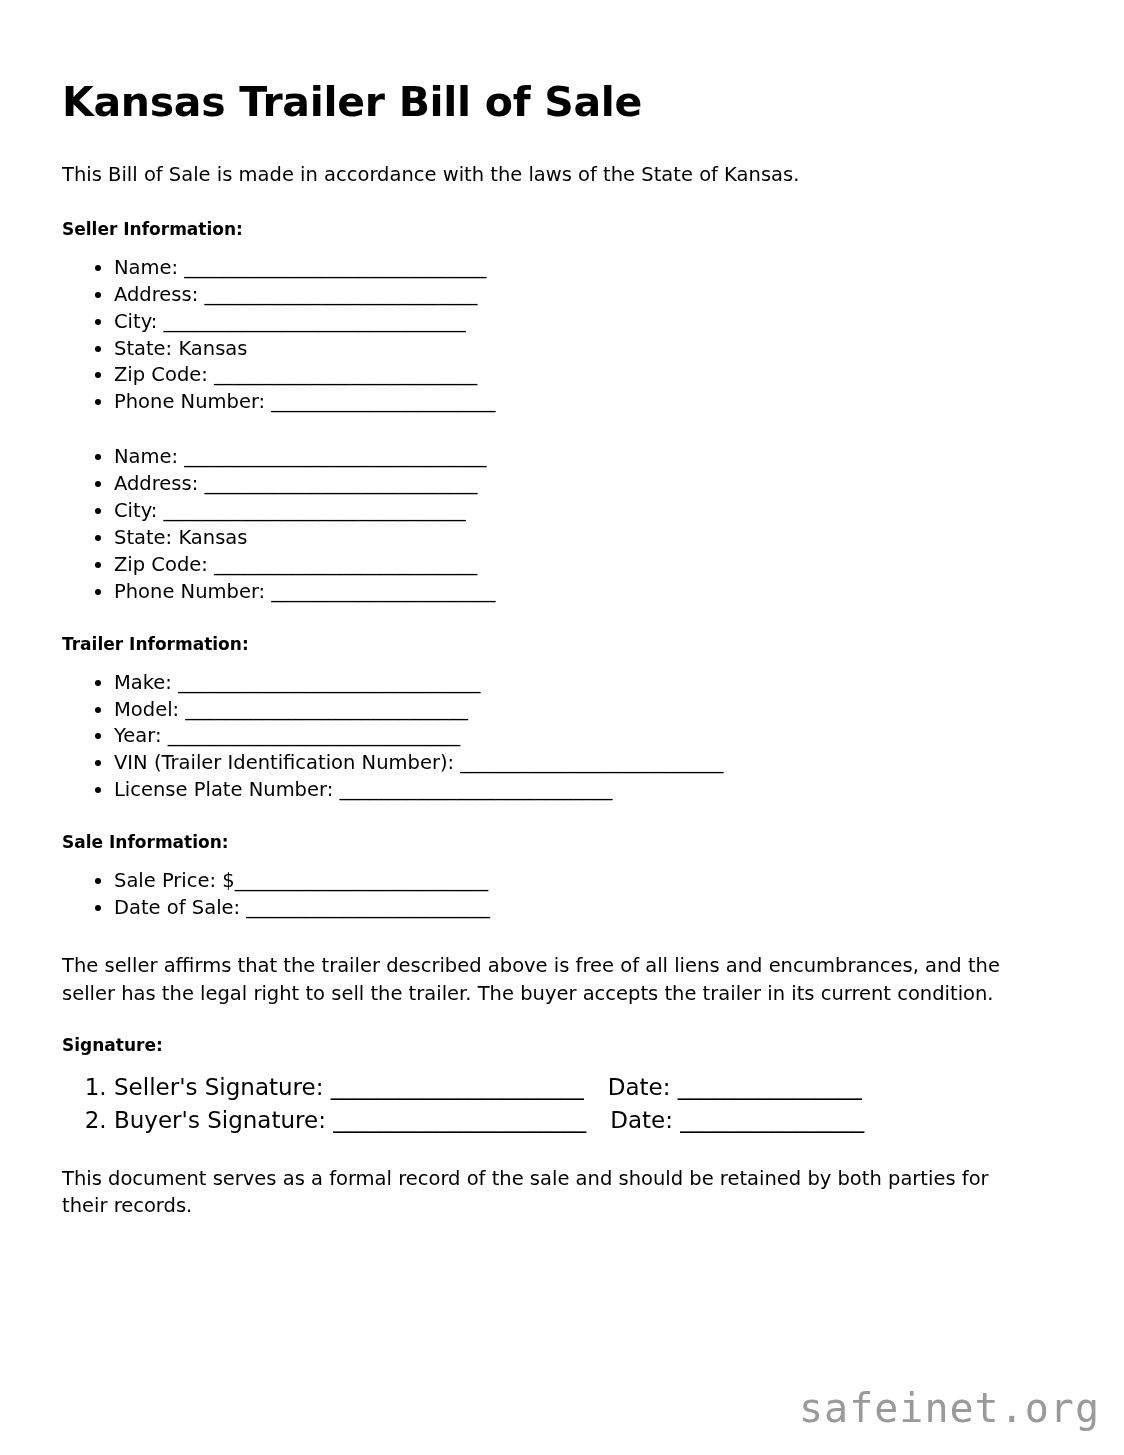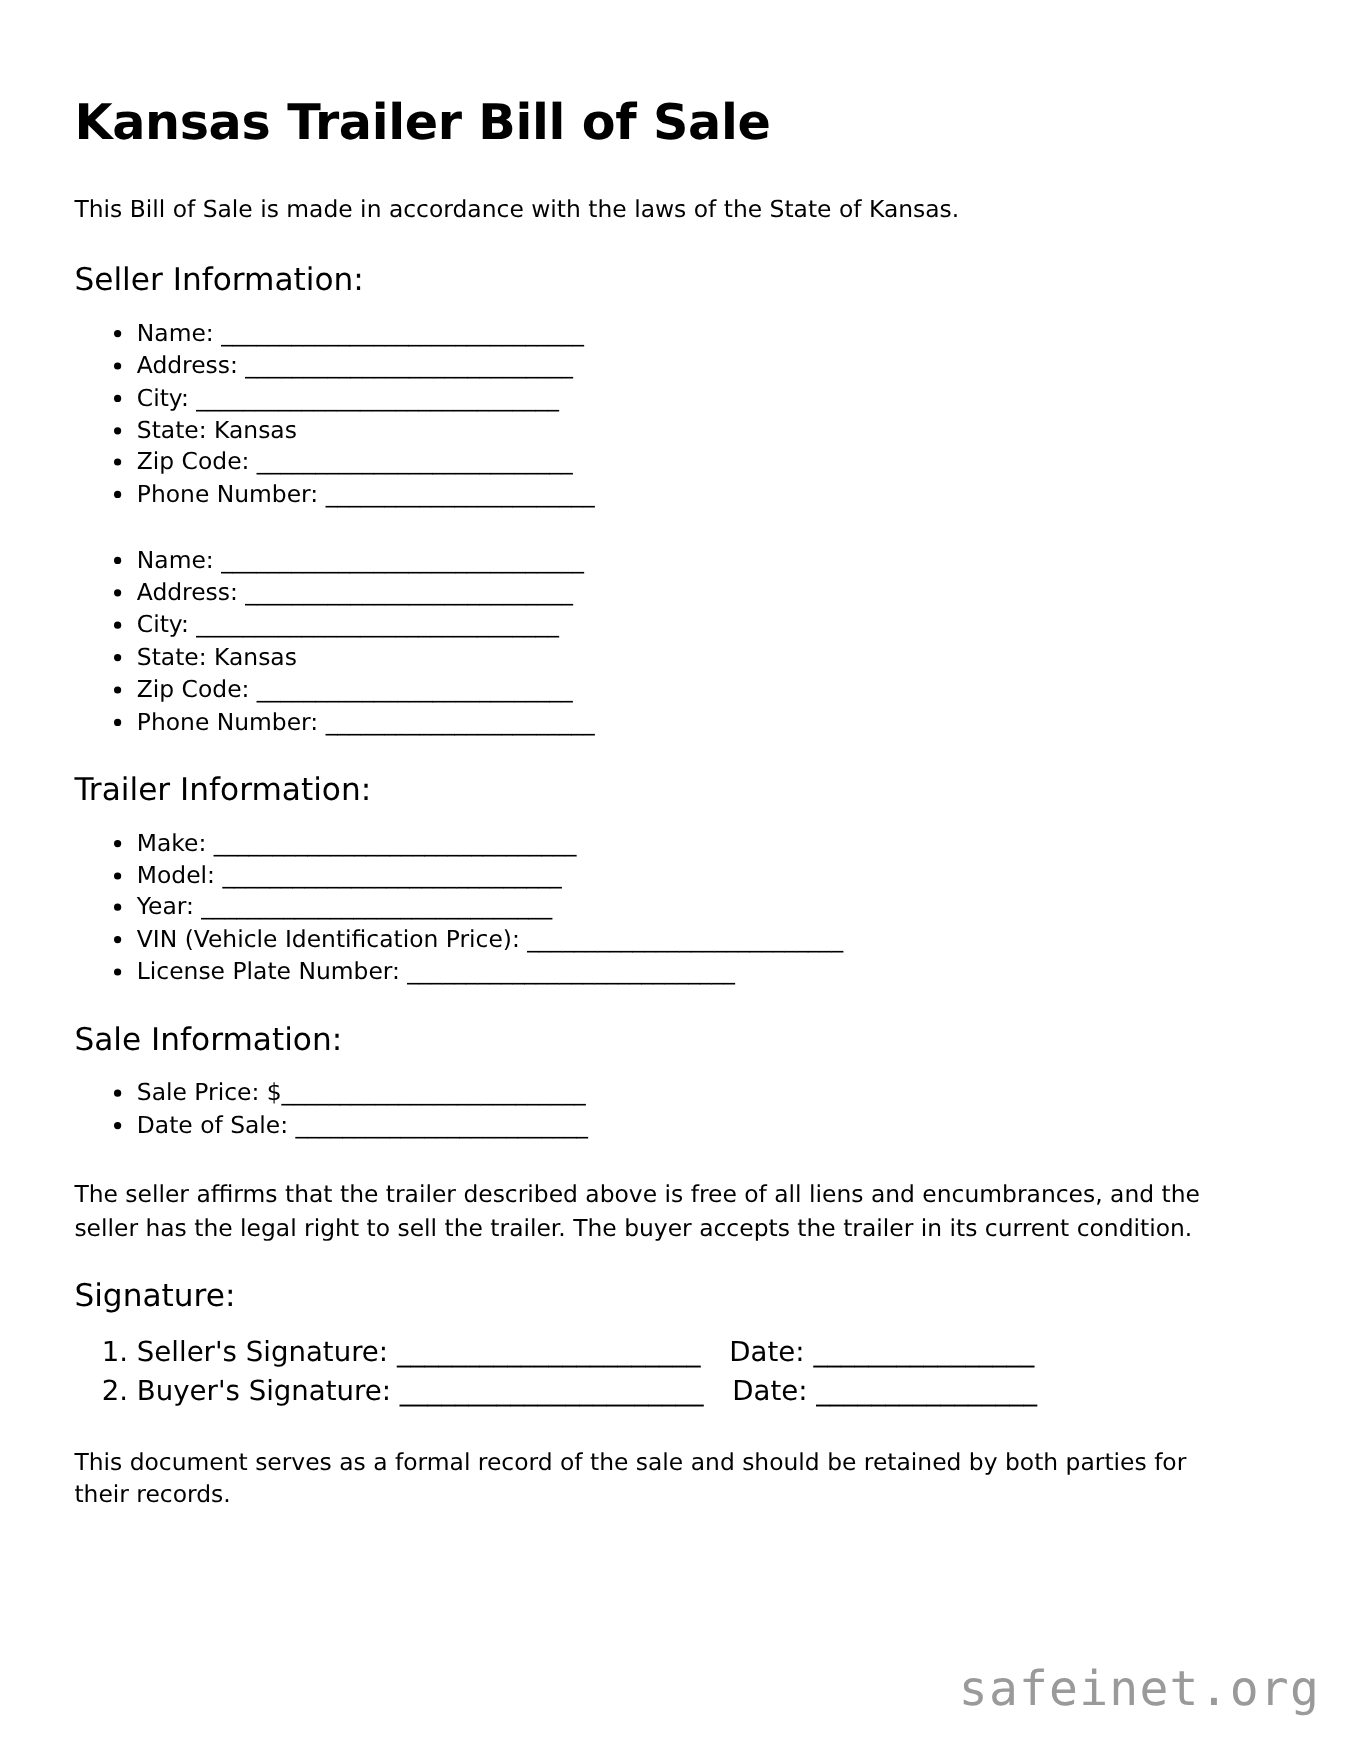--- a/index.html
+++ b/index.html
@@ -29,22 +29,22 @@
   p.intro, p.body-para {
     font-size: 19.5px;
     line-height: 1.42;
     margin: 0 0 0 0;
   }
   p.intro {
     margin-bottom: 30px;
     margin-top: 36px;
   }
   h2.section {
-    font-size: 26px;
-    font-weight: normal;
+    font-size: 17px;
+    font-weight: bold;
     margin: 0 0 16px 0;
   }
   .section-block {
     margin-bottom: 28px;
   }
   ul.fields {
     list-style: disc;
     margin: 0 0 0 0;
     padding-left: 52px;
   }
@@ -119,21 +119,21 @@
       <li>Phone Number: _______________________</li>
     </ul>
   </div>
 
   <div class="section-block">
     <h2 class="section">Trailer Information:</h2>
     <ul class="fields">
       <li>Make: _______________________________</li>
       <li>Model: _____________________________</li>
       <li>Year: ______________________________</li>
-      <li>VIN (Vehicle Identification Price): ___________________________</li>
+      <li>VIN (Trailer Identification Number): ___________________________</li>
       <li>License Plate Number: ____________________________</li>
     </ul>
   </div>
 
   <div class="section-block">
     <h2 class="section">Sale Information:</h2>
     <ul class="fields">
       <li>Sale Price: $__________________________</li>
       <li>Date of Sale: _________________________</li>
     </ul>

